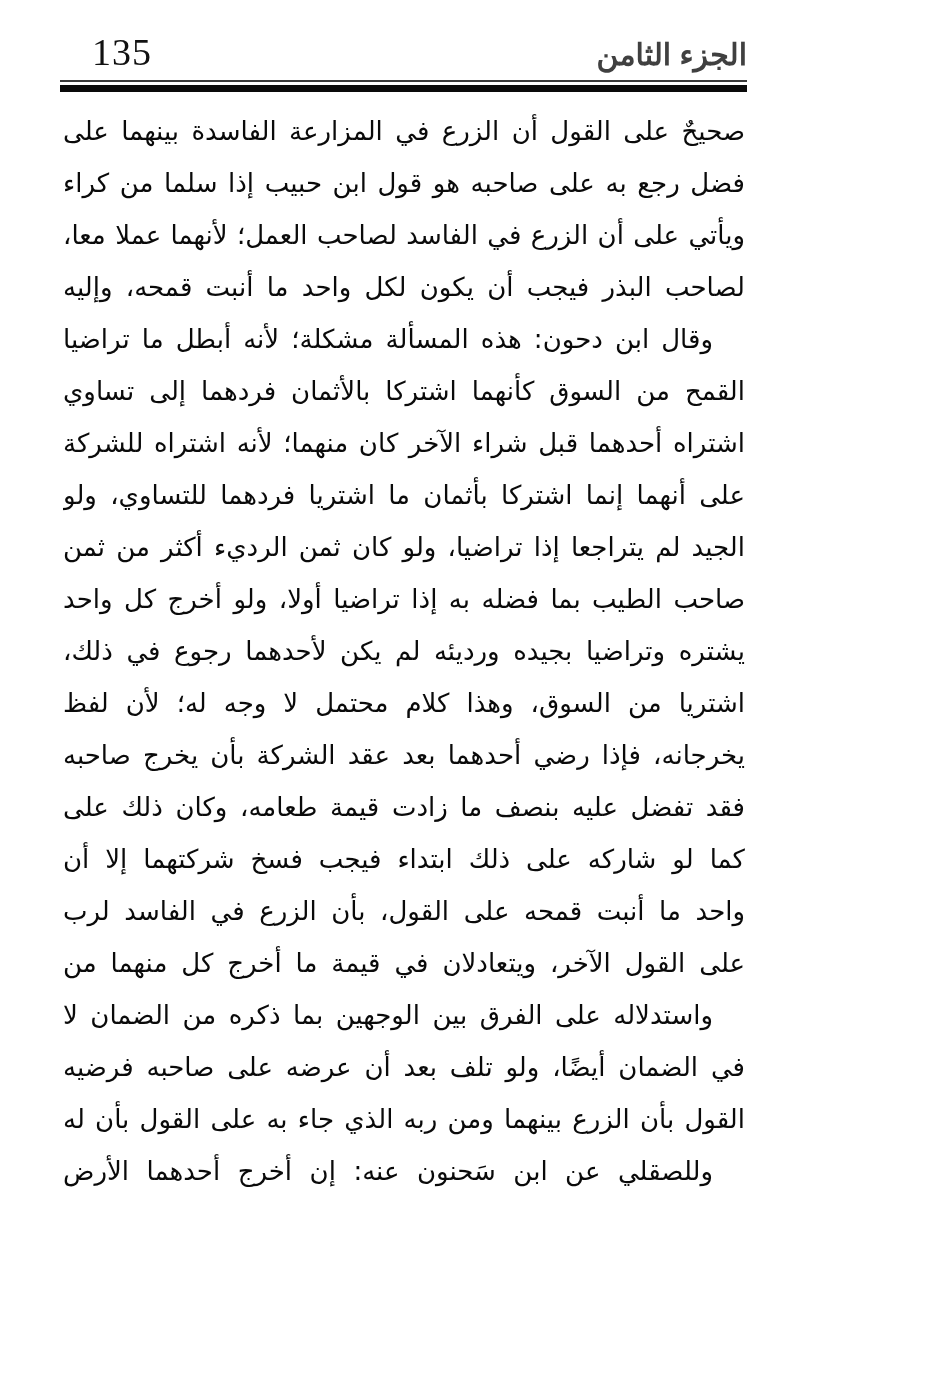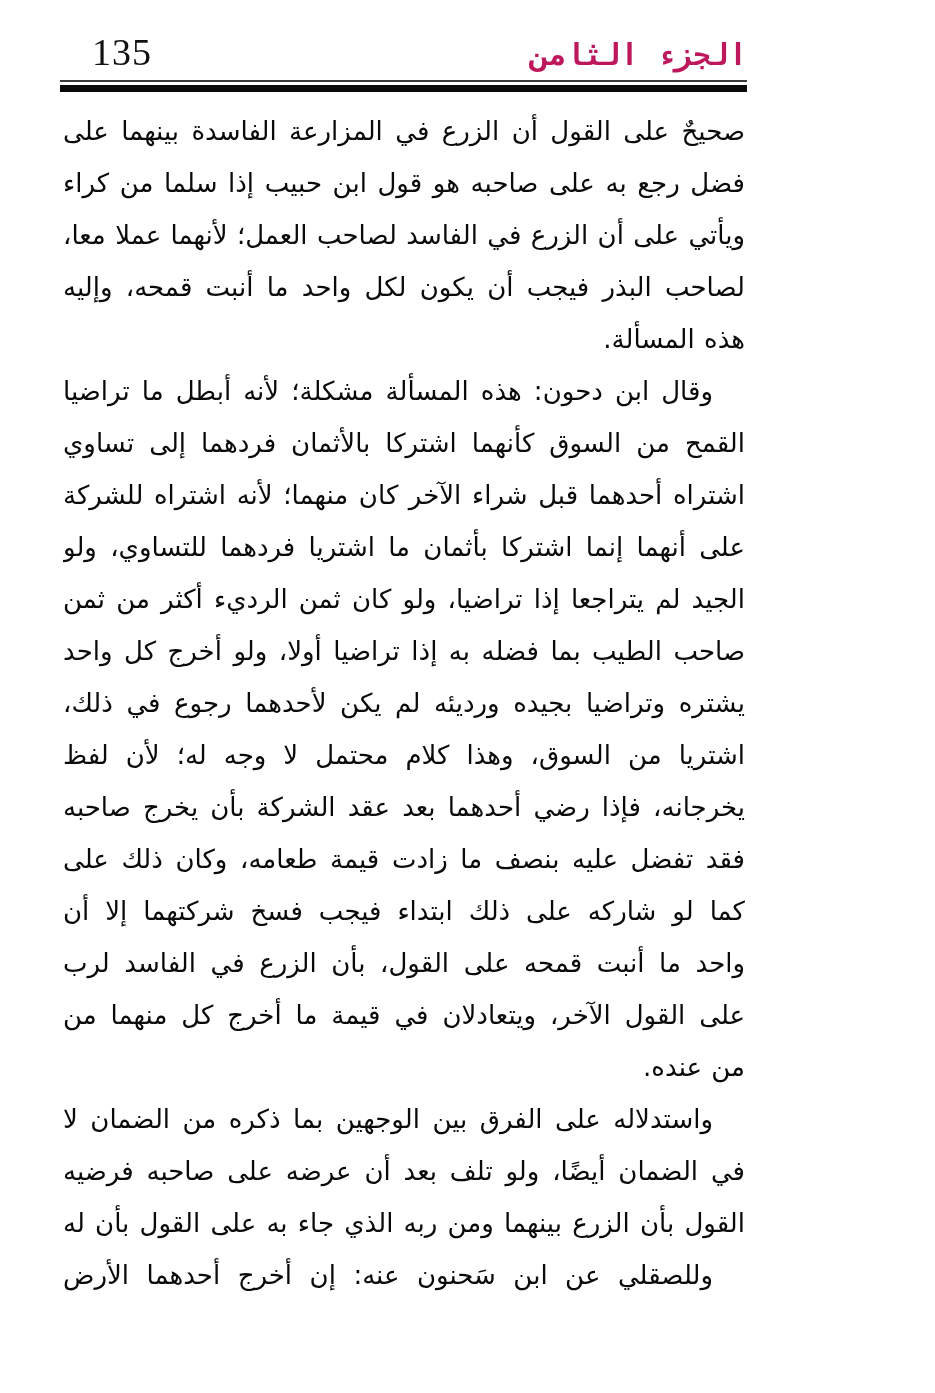--- a/index.html
+++ b/index.html
@@ -23,25 +23,25 @@
     padding: 30px 55px 4px 92px;
   }
   .page-number {
     font-family: "Liberation Serif", serif;
     font-size: 38px;
     font-weight: 400;
     letter-spacing: 1px;
     color: #111;
   }
   .part-title {
-    font-family: Liberation Mono, monospace;
+    font-family: Liberation Sans, sans-serif;
     font-size: 30px;
     font-weight: 700;
     direction: rtl;
-    color: #be185d;
+    color: #404040;
   }
   .header-divider {
     margin: 2px 55px 0 60px;
   }
   .rule-thin {
     height: 2px;
     background: #3a3a3a;
   }
   .rule-gap {
     height: 3px;
@@ -93,38 +93,36 @@
     <div class="rule-thick"></div>
   </div>
 
   <main class="page-body">
 
     <div class="para">
       <span class="line">صحيحٌ على القول أن الزرع في المزارعة الفاسدة بينهما على ما اشتركا عليه، ومن كان له</span>
       <span class="line">فضل رجع به على صاحبه هو قول ابن حبيب إذا سلما من كراء الأرض بما يخرج منها،</span>
       <span class="line">ويأتي على أن الزرع في الفاسد لصاحب العمل؛ لأنهما عملا معا، وعلى القول أن الزرع</span>
       <span class="line">لصاحب البذر فيجب أن يكون لكل واحد ما أنبت قمحه، وإليه ذهب التونسي في</span>
-      <span class="line end">هذه المسألة.</span>
     </div>
 
     <div class="para">
       <span class="line indent">وقال ابن دحون: هذه المسألة مشكلة؛ لأنه أبطل ما تراضيا به؛ لأنهما لما اشتريا</span>
       <span class="line">القمح من السوق كأنهما اشتركا بالأثمان فردهما إلى تساوي الأثمان، إذ لو ضاع ما</span>
       <span class="line">اشتراه أحدهما قبل شراء الآخر كان منهما؛ لأنه اشتراه للشركة التي عقداها فدل ذلك</span>
       <span class="line">على أنهما إنما اشتركا بأثمان ما اشتريا فردهما للتساوي، ولو كان ثمن الرديء مثل ثمن</span>
       <span class="line">الجيد لم يتراجعا إذا تراضيا، ولو كان ثمن الرديء أكثر من ثمن الطيب لرجع على</span>
       <span class="line">صاحب الطيب بما فضله به إذا تراضيا أولا، ولو أخرج كل واحد القمح من داره لم</span>
       <span class="line">يشتره وتراضيا بجيده ورديئه لم يكن لأحدهما رجوع في ذلك، إنما كان له الرجوع لما</span>
       <span class="line">اشتريا من السوق، وهذا كلام محتمل لا وجه له؛ لأن لفظ الشركة يقتضي التكافؤ فيما</span>
       <span class="line">يخرجانه، فإذا رضي أحدهما بعد عقد الشركة بأن يخرج صاحبه أدنى من الذي يخرجه</span>
       <span class="line">فقد تفضل عليه بنصف ما زادت قيمة طعامه، وكان ذلك على القول بعدم لزوم العقد،</span>
       <span class="line">كما لو شاركه على ذلك ابتداء فيجب فسخ شركتهما إلا أن تفوت بالبذر، فيكون لكل</span>
       <span class="line">واحد ما أنبت قمحه على القول، بأن الزرع في الفاسد لرب البذر، ويكون الزرع بينهما</span>
       <span class="line">على القول الآخر، ويتعادلان في قيمة ما أخرج كل منهما من الطعام اشتراه أو جاء به</span>
-      <span class="line end">من عنده.</span>
     </div>
 
     <div class="para">
       <span class="line indent">واستدلاله على الفرق بين الوجهين بما ذكره من الضمان لا يصح، إذ لا فرق بينهما</span>
       <span class="line">في الضمان أيضًا، ولو تلف بعد أن عرضه على صاحبه فرضيه وأجازه كان منهما على</span>
       <span class="line">القول بأن الزرع بينهما ومن ربه الذي جاء به على القول بأن له ما أنبت دون شريكه لا</span>
     </div>
 
     <div class="para">
       <span class="line indent">وللصقلي عن ابن سَحنون عنه: إن أخرج أحدهما الأرض واشترى من صاحبه</span>

